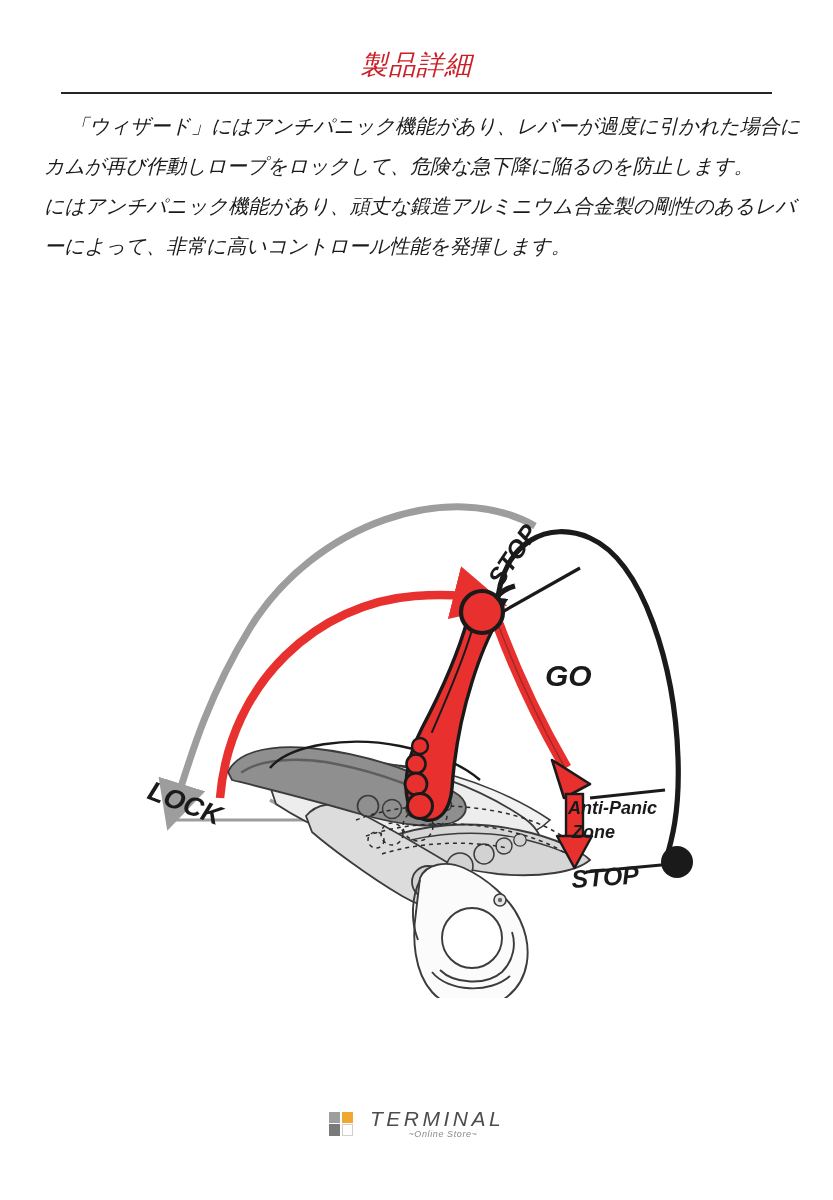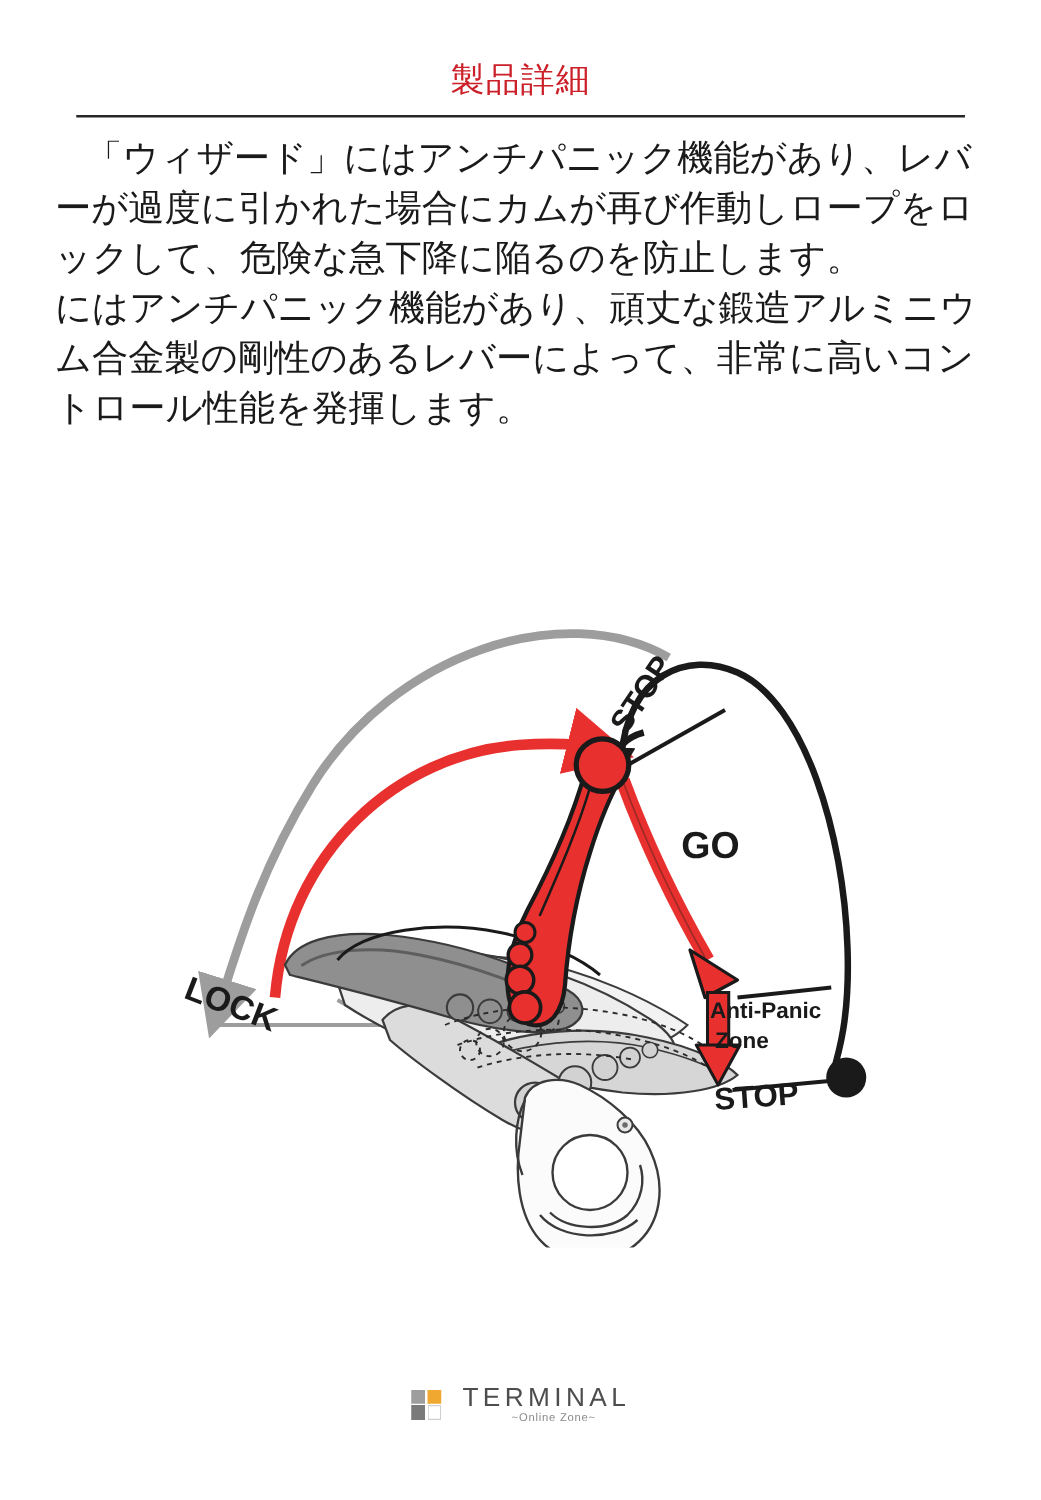--- a/index.html
+++ b/index.html
@@ -12,20 +12,21 @@
     height: 1200px;
     position: relative;
     font-family: "Liberation Sans", "DejaVu Sans", sans-serif;
     overflow: hidden;
   }
   .page {
     position: relative;
     width: 833px;
     height: 1200px;
     background: #ffffff;
+    font-style: italic;
   }
 
   
   .header-wrap {
     position: absolute;
     left: 0;
     top: 50px;
     width: 833px;
     text-align: center;
   }
@@ -48,21 +49,21 @@
     border-top: 2px solid #262626;
   }
 
   
   .body-copy {
     position: absolute;
     left: 44px;
     top: 106px;
     width: 760px;
     font-family: "DejaVu Sans", "Liberation Sans", sans-serif;
-    font-size: 29px;
+    font-size: 20px;
     line-height: 40px;
     color: #1a1a1a;
     letter-spacing: 0px;
   }
   .body-copy p {
     margin: 0;
     padding: 0;
     text-align: left;
   }
   .para-indent { text-indent: 25px; }
@@ -275,18 +276,18 @@
   <div class="footer">
     <div class="logo">
       <div class="logo-mark">
         <span style="background: rgb(158, 158, 158);"></span>
         <span style="background: rgb(240, 168, 48);"></span>
         <span style="background: rgb(122, 122, 122);"></span>
         <span style="background: rgb(255, 255, 255); box-shadow: rgb(207, 207, 207) 0px 0px 0px 1px inset;"></span>
       </div>
       <div class="logo-text-block">
         <div class="logo-word" style="color: rgb(77, 77, 77);">TERMINAL</div>
-        <div class="logo-sub" style="color: rgb(138, 138, 138);">~Online Zone~</div>
+        <div class="logo-sub" style="color: rgb(138, 138, 138);">~Online Store~</div>
       </div>
     </div>
   </div>
 
 </div>
 
 </body></html>

